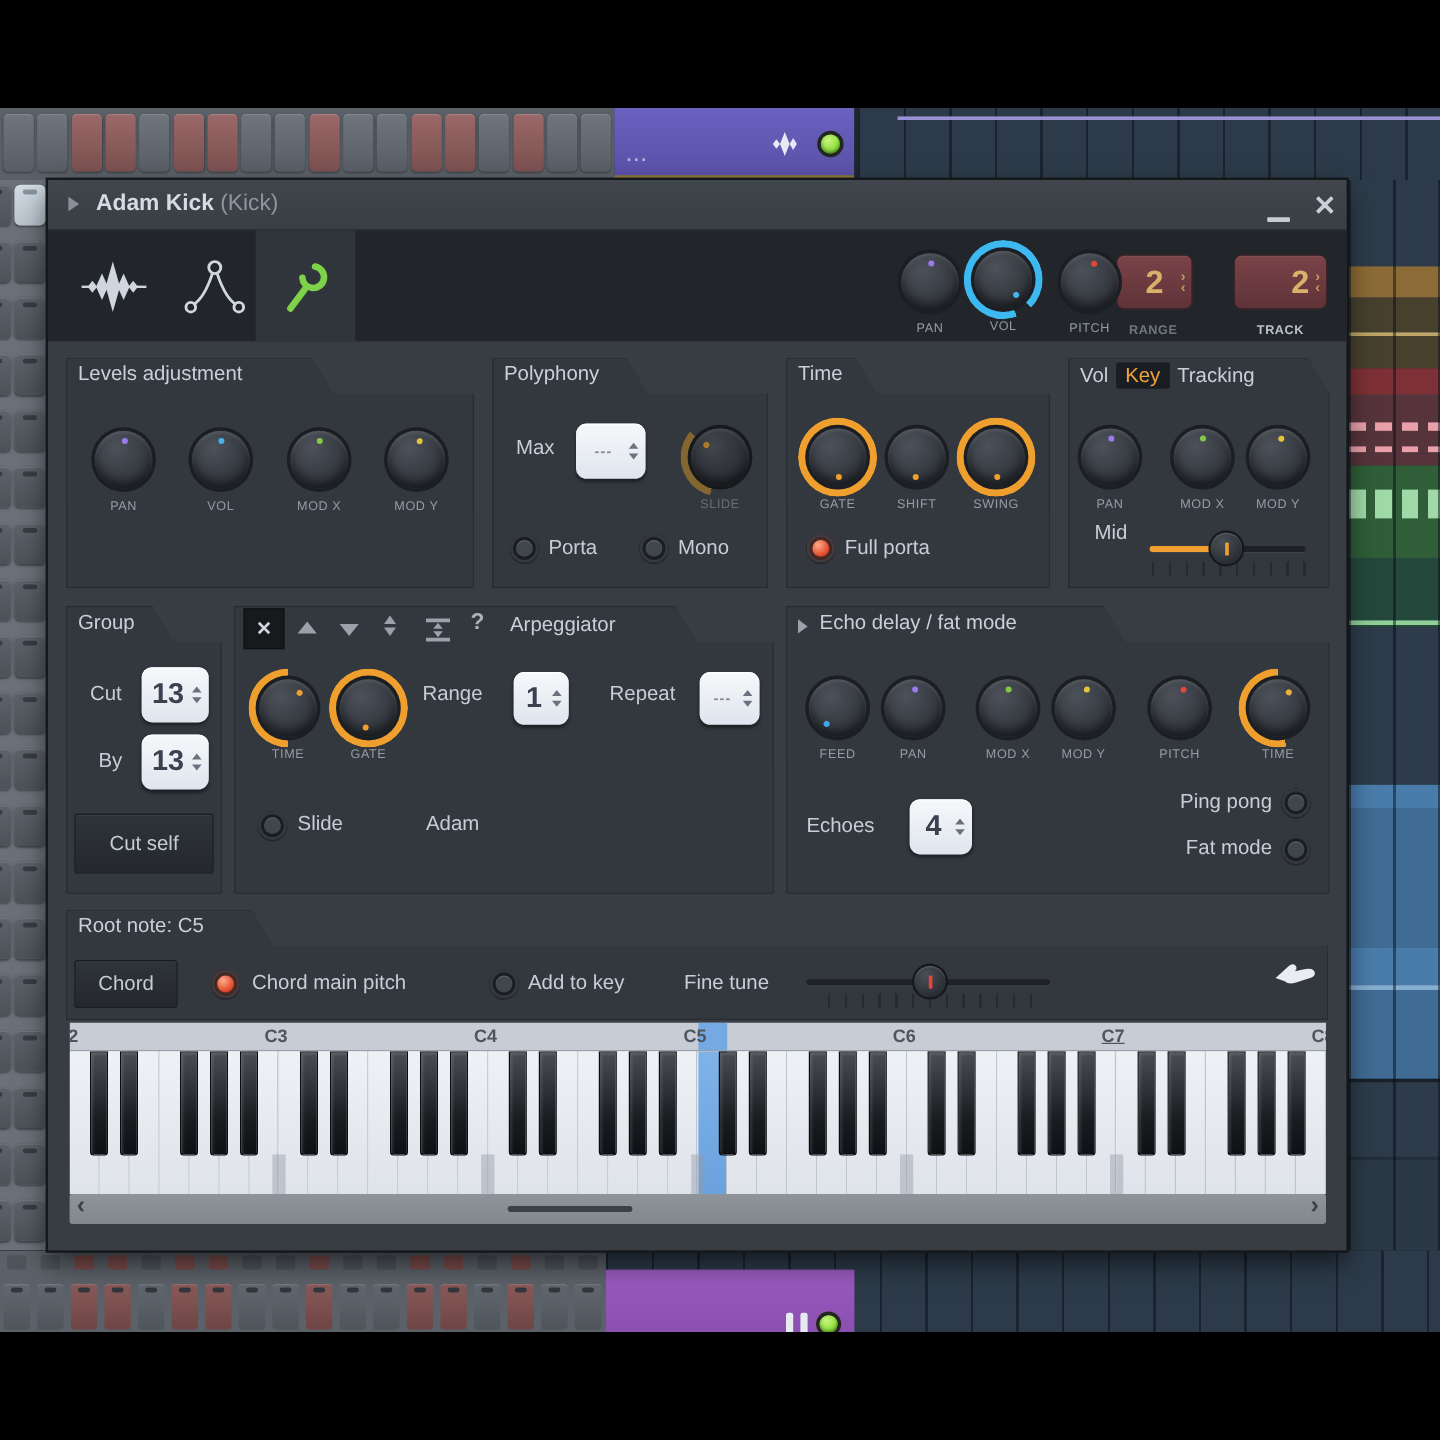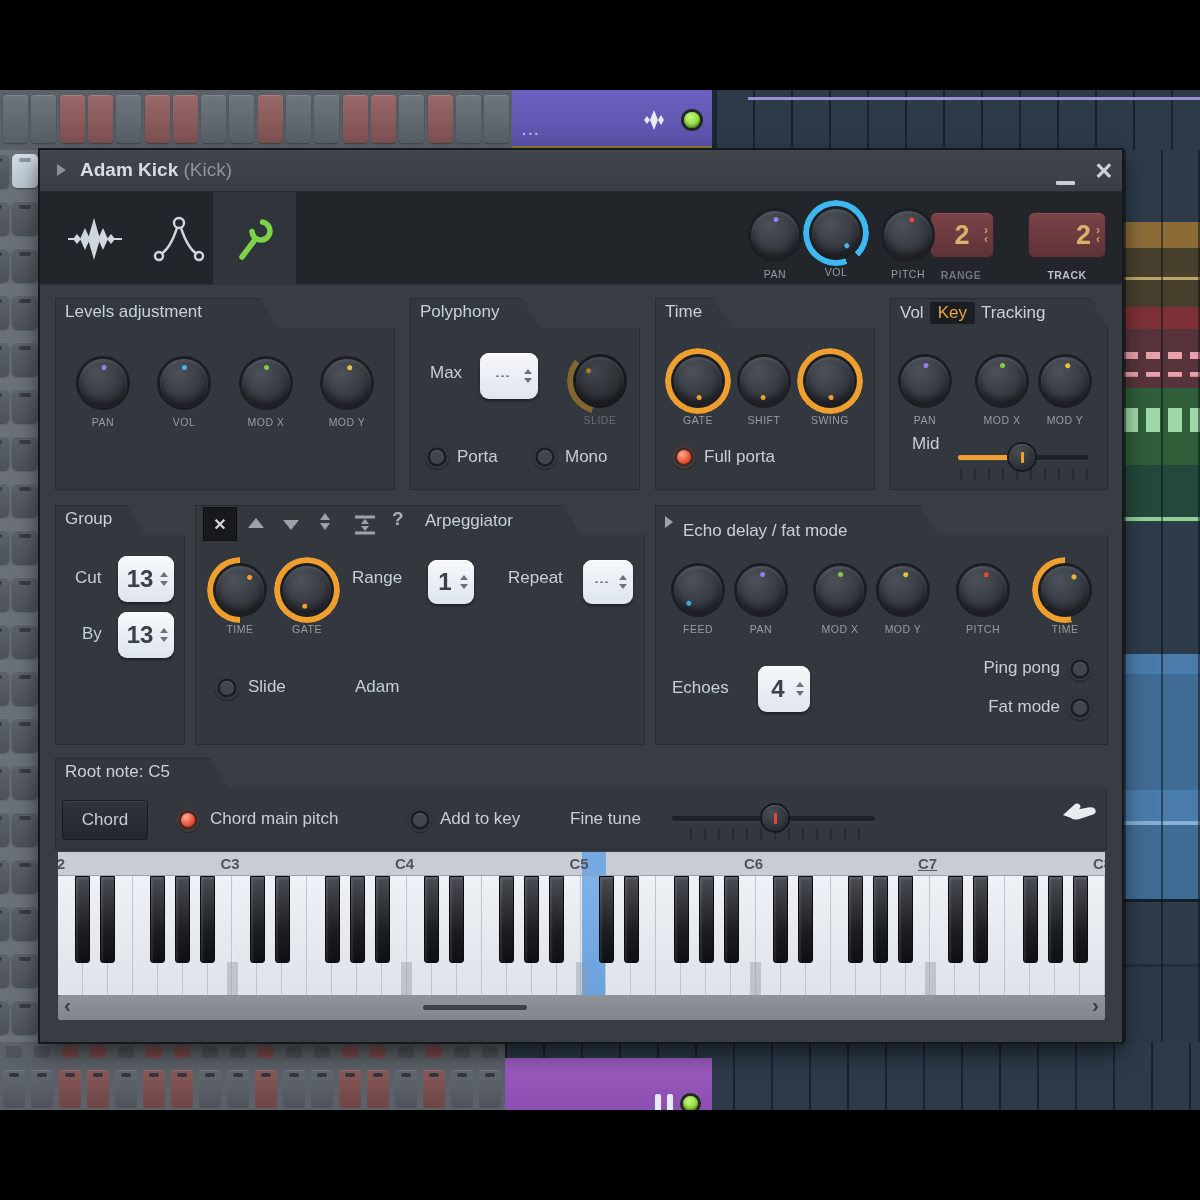--- a/index.html
+++ b/index.html
@@ -487,21 +487,21 @@
     <div class="ptitle" style="left:380px;top:152px;">Polyphony</div>
     <div class="ptitle" style="left:625px;top:152px;">Time</div>
     <div class="ptitle" style="left:860px;top:152px;display:flex;align-items:center;gap:6px;">
       <span>Vol</span>
       <span class="keybox">Key</span>
       <span>Tracking</span>
     </div>
     <div class="ptitle" style="left:25px;top:359px;">Group</div>
     <div class="ptitle" style="left:385px;top:361px;">Arpeggiator</div>
     <div class="parrow" style="left:625px;top:366px;"></div>
-    <div class="ptitle" style="left:643px;top:359px;margin-top:12px;">Echo delay / fat mode</div>
+    <div class="ptitle" style="left:643px;top:359px;">Echo delay / fat mode</div>
     <div class="ptitle" style="left:25px;top:612px;">Root note: C5</div>
 
     <div class="lbl" style="left:390px;top:213px;">Max</div>
     <div class="spin dim" style="left:440px;top:203px;width:58px;height:46px;">
       <span class="val">---</span>
       <span class="arr">
           <b class="u"></b>
           <b class="d"></b>
         </span>
     </div>
@@ -536,20 +536,21 @@
         </span>
     </div>
     <div class="lbl" style="left:42px;top:474px;">By</div>
     <div class="spin" style="left:78px;top:462px;width:56px;height:46px;">
       <span class="val">13</span>
       <span class="arr">
           <b class="u"></b>
           <b class="d"></b>
         </span>
     </div>
+    <div class="btn" style="left:22px;top:528px;width:116px;height:50px;">Cut self</div>
 
     <div class="tbx" style="left:163px;top:357px;">✕</div>
     <div class="tri up" style="left:208px;top:368px;"></div>
     <div class="tri down" style="left:243px;top:370px;"></div>
     <div class="abs" style="left:280px;top:363px;display:flex;flex-direction:column;gap:3px;">
       <b class="minitri up"></b>
         <b class="minitri down"></b>
     </div>
     <svg class="abs" style="left:312px;top:363px;" width="26" height="24" viewBox="0 0 26 24">
       <line x1="3" y1="4" x2="23" y2="4" stroke="#9aa2ab" stroke-width="3"></line>

